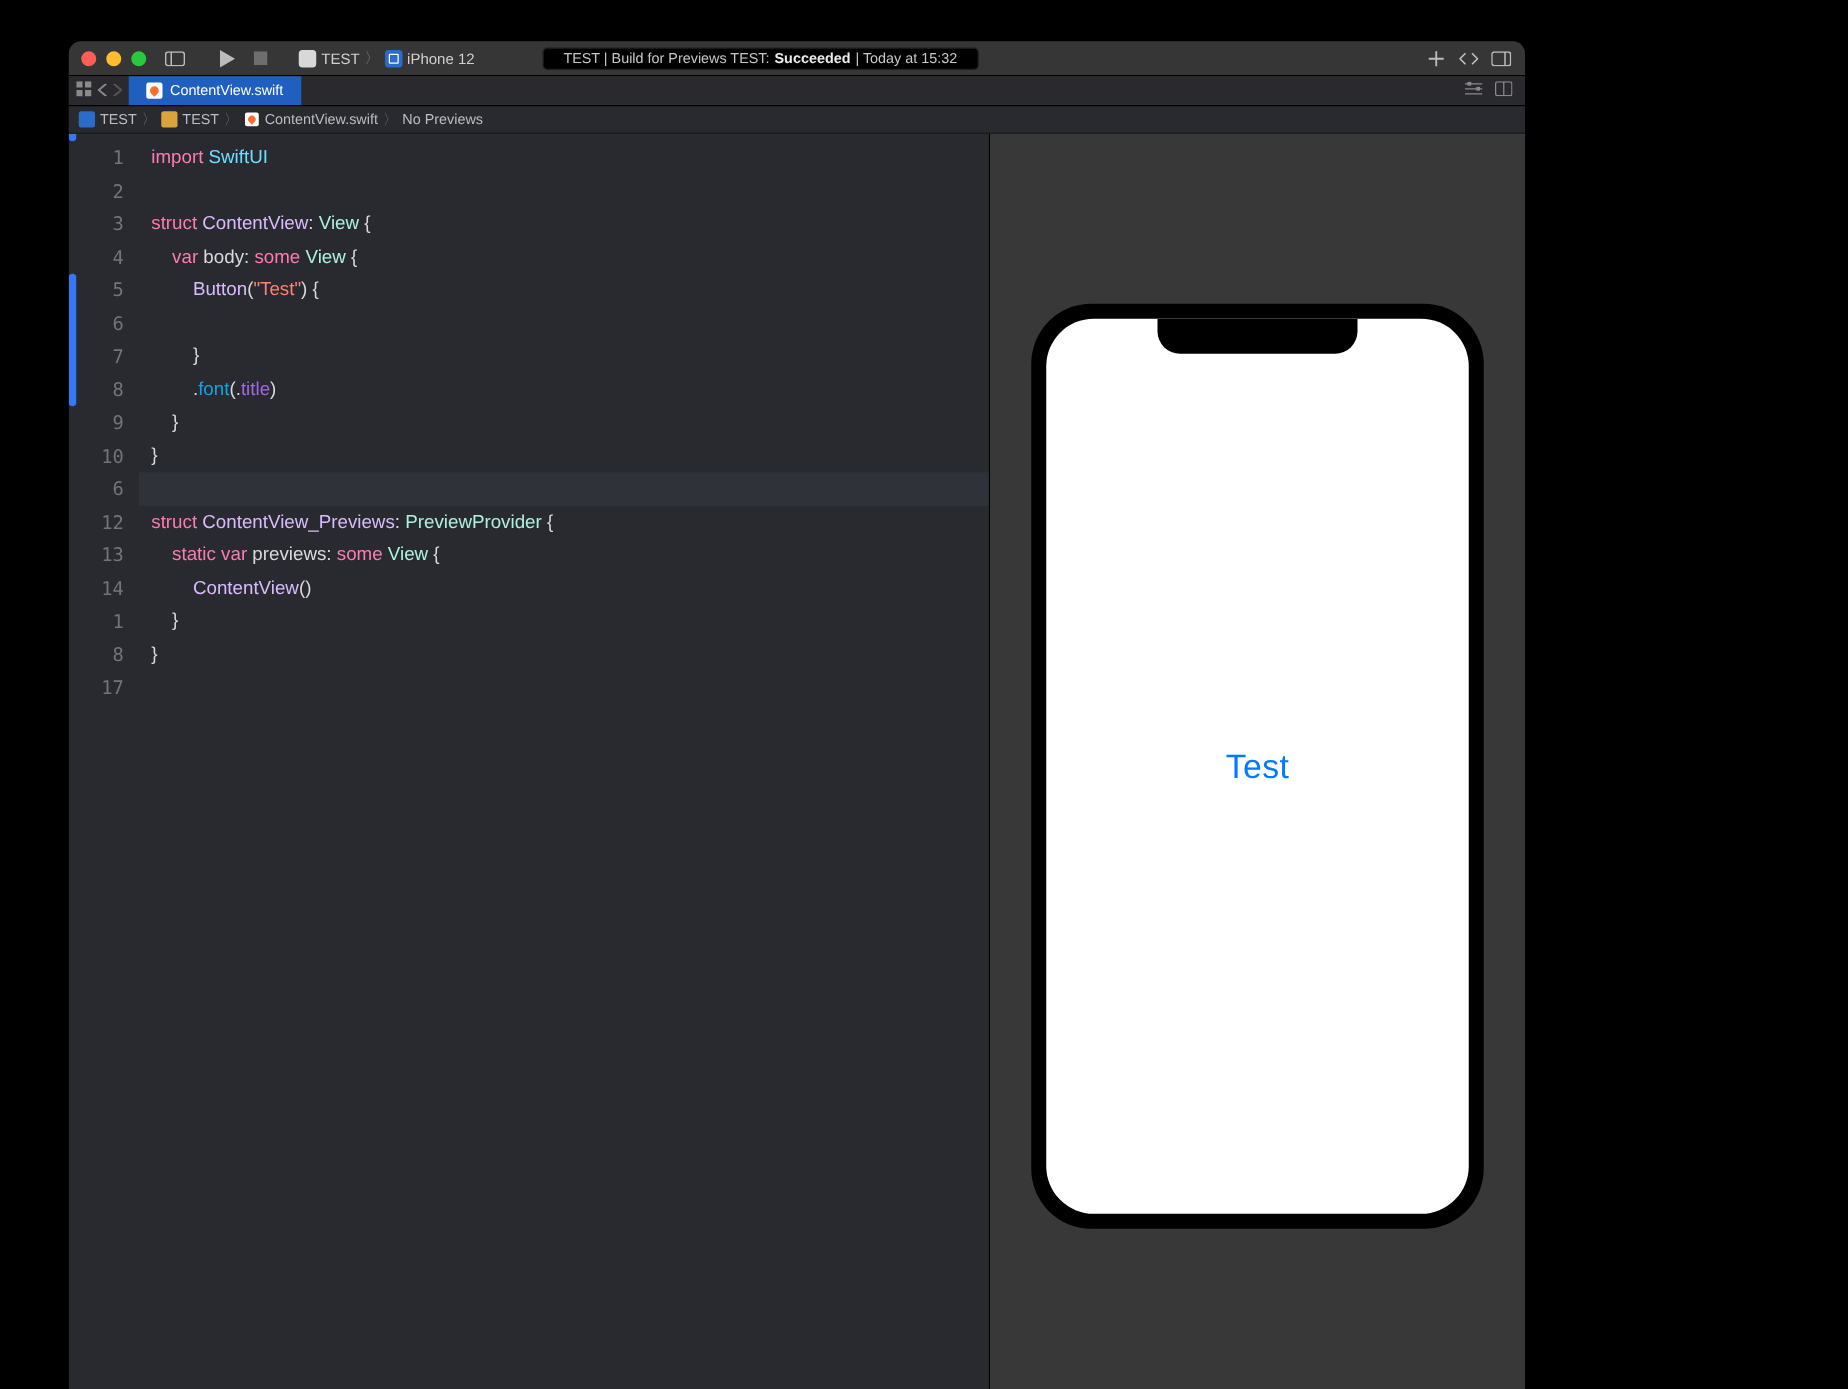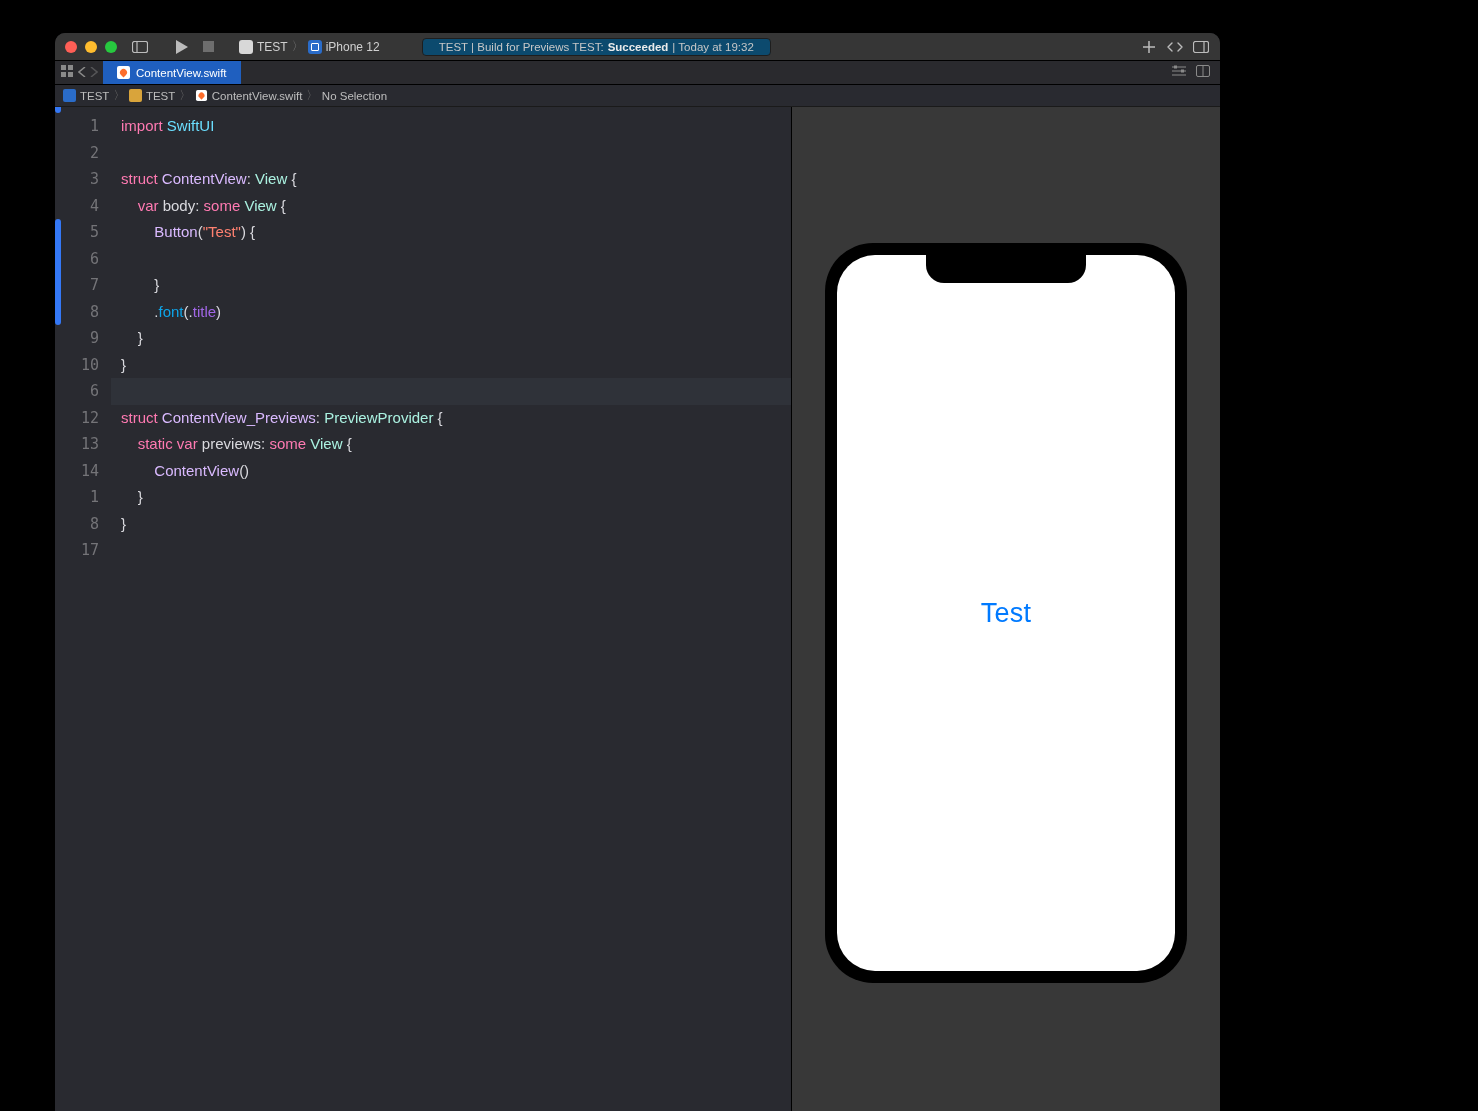--- a/index.html
+++ b/index.html
@@ -49,22 +49,22 @@
   .stop-icon { color: #6e6e6e; }
   .scheme {
     display: flex; align-items: center; gap: 4px; color: #d0d0d0;
   }
   .scheme .sep { color: #7a7a7a; }
   .scheme-icon { width:14px;height:14px;background:#d8d8d8;border-radius:3px;display:inline-block; }
   .device-icon { width:14px;height:14px;background:#2a6cc9;border-radius:3px;display:inline-block;position:relative; }
   .device-icon::after{content:"";position:absolute;inset:3px;border:1px solid #fff;border-radius:1px;}
   .activity {
     flex: 0 0 auto;
-    margin-left: 34px;
-    background: #0c4a6e;
+    margin-left: 46px;
+    background: #000000;
     border: 1px solid #1e1e1e;
     border-radius: 4px;
     padding: 2px 16px;
     color: #c7c7c7;
     font-size: 11.5px;
     display: flex; align-items: center; gap: 4px;
   }
   .activity .strong { color: #eaeaea; font-weight: 600; }
   .toolbar-spacer { flex: 1; }
   .lib-icon, .inspector-icon { color: #bcbcbc; }
@@ -256,21 +256,21 @@
     <div class="scheme">
       <span class="scheme-icon"></span>
       <span>TEST</span>
       <span class="sep">〉</span>
       <span class="device-icon"></span>
       <span>iPhone 12</span>
     </div>
     <div class="activity">
       <span>TEST | Build for Previews TEST: </span>
         <span class="strong">Succeeded</span>
-        <span> | Today at 19:32</span>
+        <span> | Today at 15:32</span>
     </div>
     <div class="toolbar-spacer"></div>
     <div class="tb-icon lib-icon">
       <svg width="14" height="14" viewBox="0 0 14 14">
           <line x1="7" y1="1" x2="7" y2="13" stroke="#bcbcbc" stroke-width="1.5"></line>
           <line x1="1" y1="7" x2="13" y2="7" stroke="#bcbcbc" stroke-width="1.5"></line>
         </svg>
     </div>
     <div class="tb-icon">
       <svg width="16" height="10" viewBox="0 0 16 10">
@@ -332,21 +332,21 @@
   <div class="pathbar">
     <span class="pb-icon pb-proj"></span>
     <span>TEST</span>
     <span class="sep">〉</span>
     <span class="pb-icon pb-folder"></span>
     <span>TEST</span>
     <span class="sep">〉</span>
     <span class="file-icon-swift" style="transform:scale(.85)"></span>
     <span>ContentView.swift</span>
     <span class="sep">〉</span>
-    <span>No Selection</span>
+    <span>No Previews</span>
   </div>
 
   <div class="main-split">
 
     <div class="editor-col">
       <div class="gutter-strip" id="gutter-strip">
         <div class="change-bar-top"></div>
       <div class="change-bar" style="top: 112px; height: 106px;"></div>
         </div>
       <div class="gutter" id="gutter">

